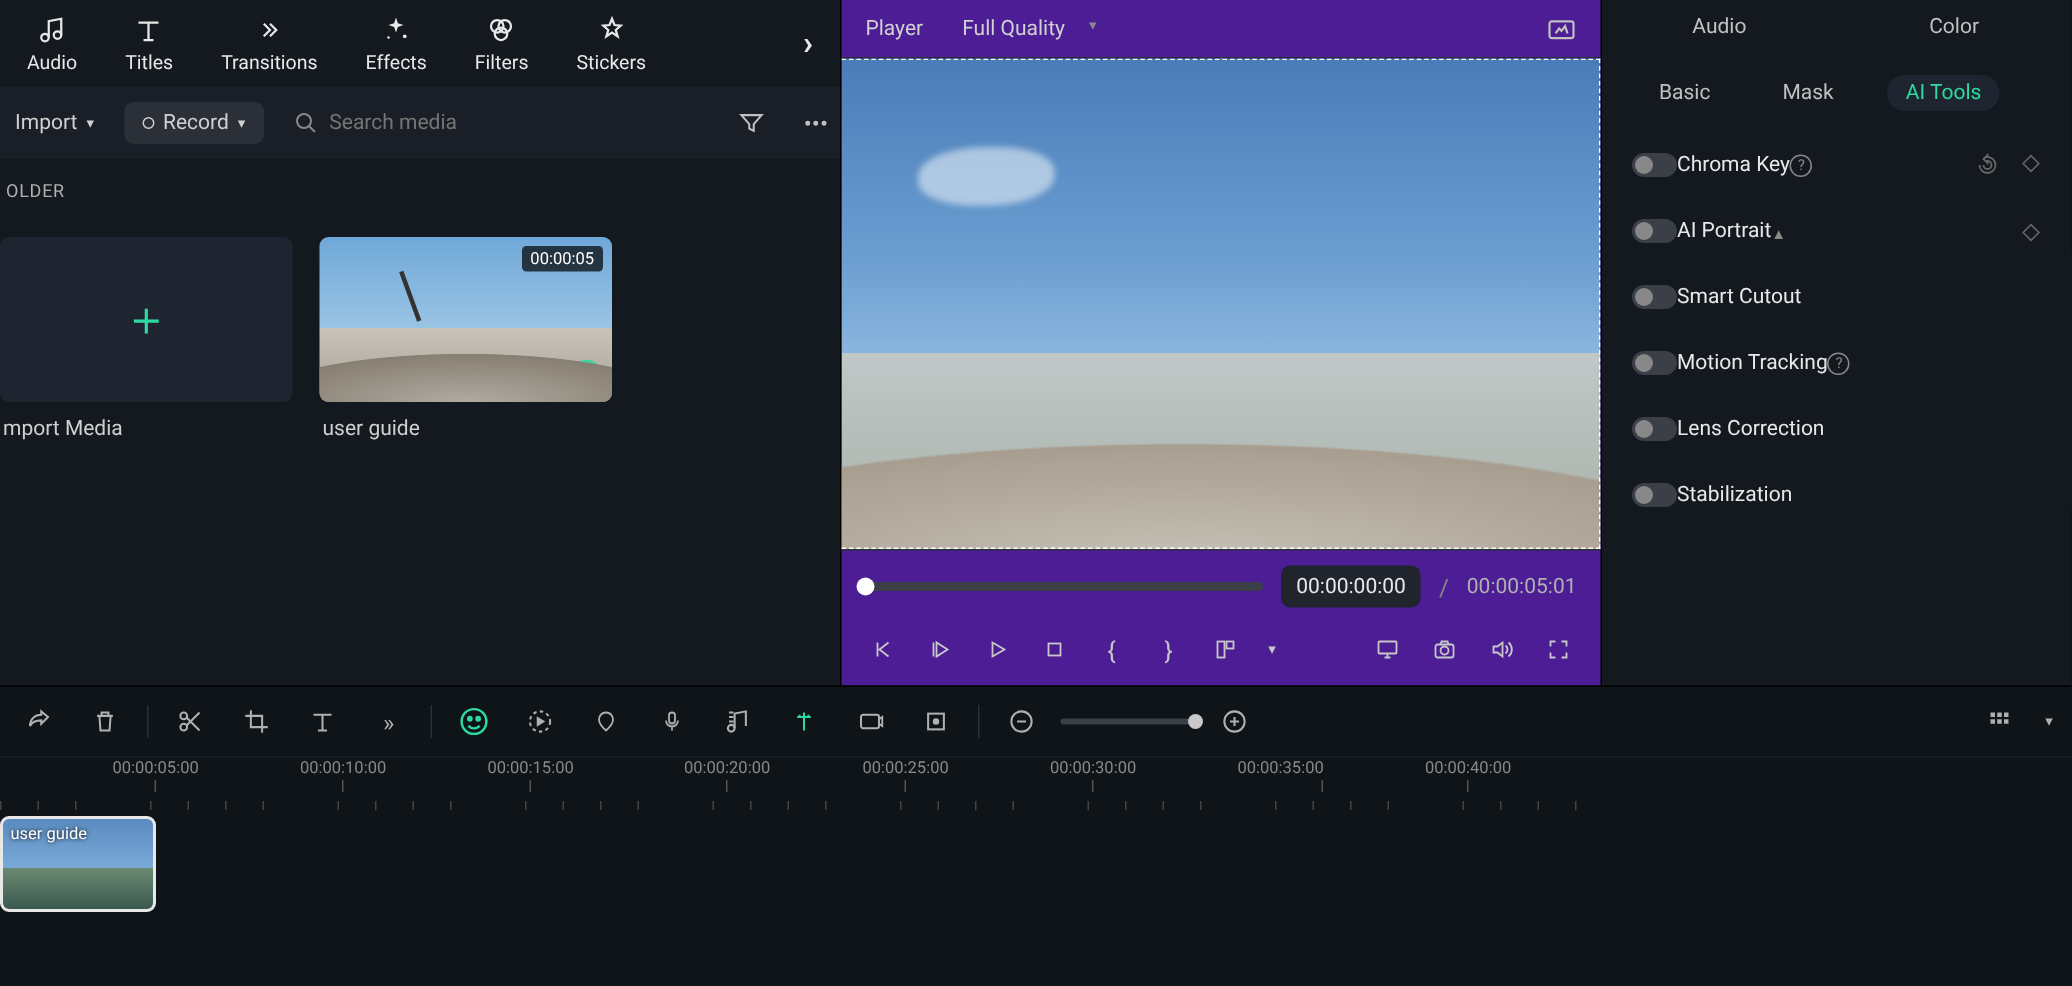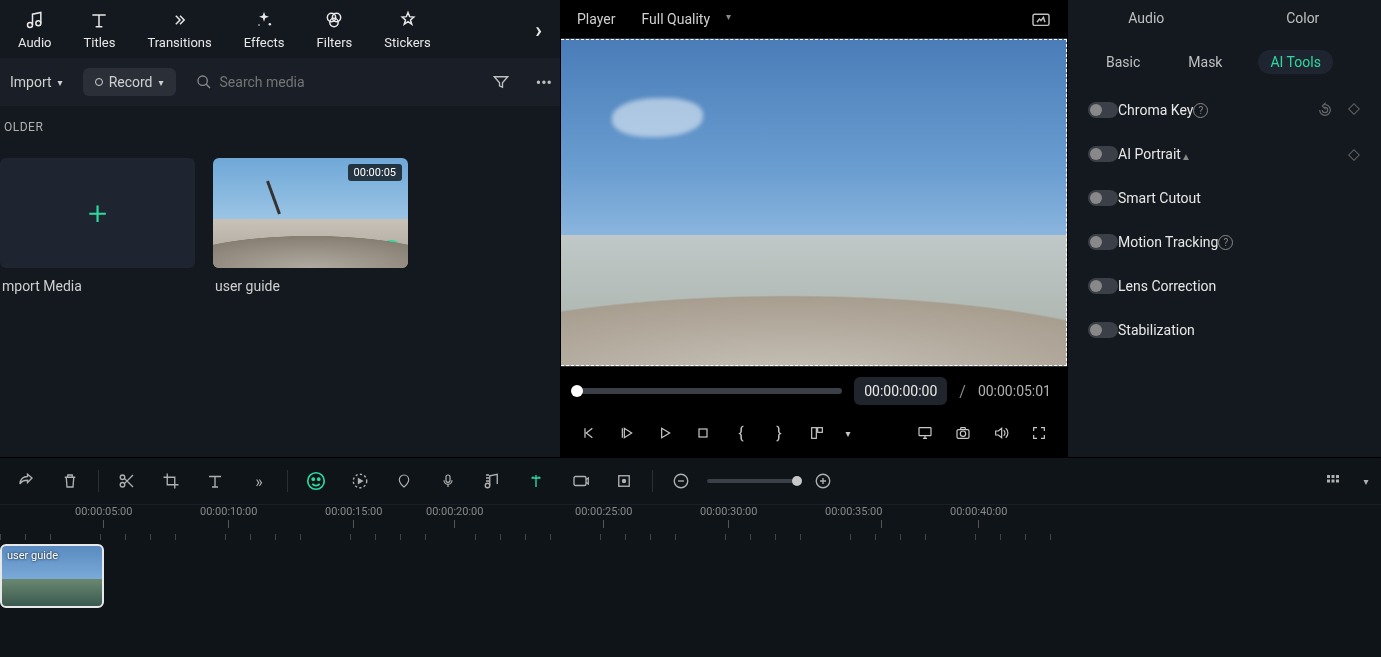--- a/index.html
+++ b/index.html
@@ -23,21 +23,21 @@
 .thumb { width: 195px; height: 110px; background: #1f2530; border-radius: 6px; position: relative; display: flex; align-items: center; justify-content: center; cursor: pointer; overflow: hidden; }
 .plus-icon { color: #2ed9a0; font-size: 32px; font-weight: 300; }
 .dur-badge { position: absolute; top: 6px; right: 6px; background: rgba(0,0,0,0.7); color: #fff; font-size: 11px; padding: 2px 6px; border-radius: 3px; }
 .check-badge { position: absolute; bottom: 6px; right: 6px; width: 22px; height: 22px; background: #2ed9a0; border-radius: 50%; display: flex; align-items: center; justify-content: center; color: #0f1419; font-size: 13px; font-weight: bold; }
 .film-badge { position: absolute; bottom: 6px; left: 6px; color: #d0d0d0; font-size: 14px; }
 .media-label { color: #d0d0d0; font-size: 14px; padding-left: 2px; }
 .sky-thumb { background: linear-gradient(to bottom, #6fa8d8 0%, #9ac4e4 55%, #c8c2b8 55%, #a8a298 100%); position: relative; }
 .sky-thumb::before { content: ""; position: absolute; left: 30%; top: 20%; width: 3px; height: 35px; background: #333; transform: rotate(-20deg); }
 .sky-thumb::after { content: ""; position: absolute; left: 0; bottom: 0; width: 100%; height: 48%; background: radial-gradient(ellipse 120% 100% at 50% 100%, #b0aaa0 0%, #887f73 60%, transparent 61%); }
 
-.player-panel { width: 508px; display: flex; flex-direction: column; background: #000000; border-left: 1px solid #000; border-right: 1px solid #000; }
+.player-panel { width: 508px; display: flex; flex-direction: column; background: #4c1d95; border-left: 1px solid #000; border-right: 1px solid #000; }
 .player-header { display: flex; align-items: center; height: 38px; padding: 0 16px; gap: 18px; }
 .player-label { color: #d0d0d0; font-size: 14px; }
 .quality-dd { display: flex; gap: 16px; color: #d0d0d0; font-size: 14px; cursor: pointer; padding: 4px 8px; }
 .quality-dd .chev { font-size: 10px; color: #888; }
 .snap-icon { margin-left: auto; color: #c0c0c0; cursor: pointer; }
 .preview { flex: 1; position: relative; border-top: 1px solid #2a2f38; border-bottom: 1px solid #2a2f38; display: flex; align-items: center; justify-content: center; overflow: hidden; }
 .preview-img { width: 100%; height: 100%; background: linear-gradient(to bottom, #4a7db8 0%, #6a9dd0 40%, #8ab5de 60%, #c0c8c8 60%, #a8b0a8 100%); position: relative; }
 .preview-img::before { content: ""; position: absolute; left: 10%; top: 18%; width: 18%; height: 12%; background: rgba(255,255,255,0.5); border-radius: 50% 40% 50% 40%; filter: blur(2px); }
 .preview-img::after { content: ""; position: absolute; left: 0; bottom: 0; width: 100%; height: 42%; background: radial-gradient(ellipse 140% 110% at 45% 110%, #c8c2b8 0%, #a89e90 55%, transparent 56%); }
 .dashed-border { position: absolute; inset: 0; border-top: 1.5px dashed #fff; border-right: 1.5px dashed #fff; pointer-events: none; }
@@ -480,21 +480,21 @@
       <div class="ruler-sub" style="left: 275px;"></div>
       <div class="ruler-sub" style="left: 300px;"></div>
       <div class="ruler-tick" style="left: 325px;">
         <span>00:00:15:00</span>
         <span class="line"></span>
       </div>
       <div class="ruler-sub" style="left: 350px;"></div>
       <div class="ruler-sub" style="left: 375px;"></div>
       <div class="ruler-sub" style="left: 400px;"></div>
       <div class="ruler-sub" style="left: 425px;"></div>
-      <div class="ruler-tick" style="left: 426px;">
+      <div class="ruler-tick" style="left: 456px;">
         <span>00:00:20:00</span>
         <span class="line"></span>
       </div>
       <div class="ruler-sub" style="left: 475px;"></div>
       <div class="ruler-sub" style="left: 500px;"></div>
       <div class="ruler-sub" style="left: 525px;"></div>
       <div class="ruler-sub" style="left: 550px;"></div>
       <div class="ruler-tick" style="left: 575px;">
         <span>00:00:25:00</span>
         <span class="line"></span>

